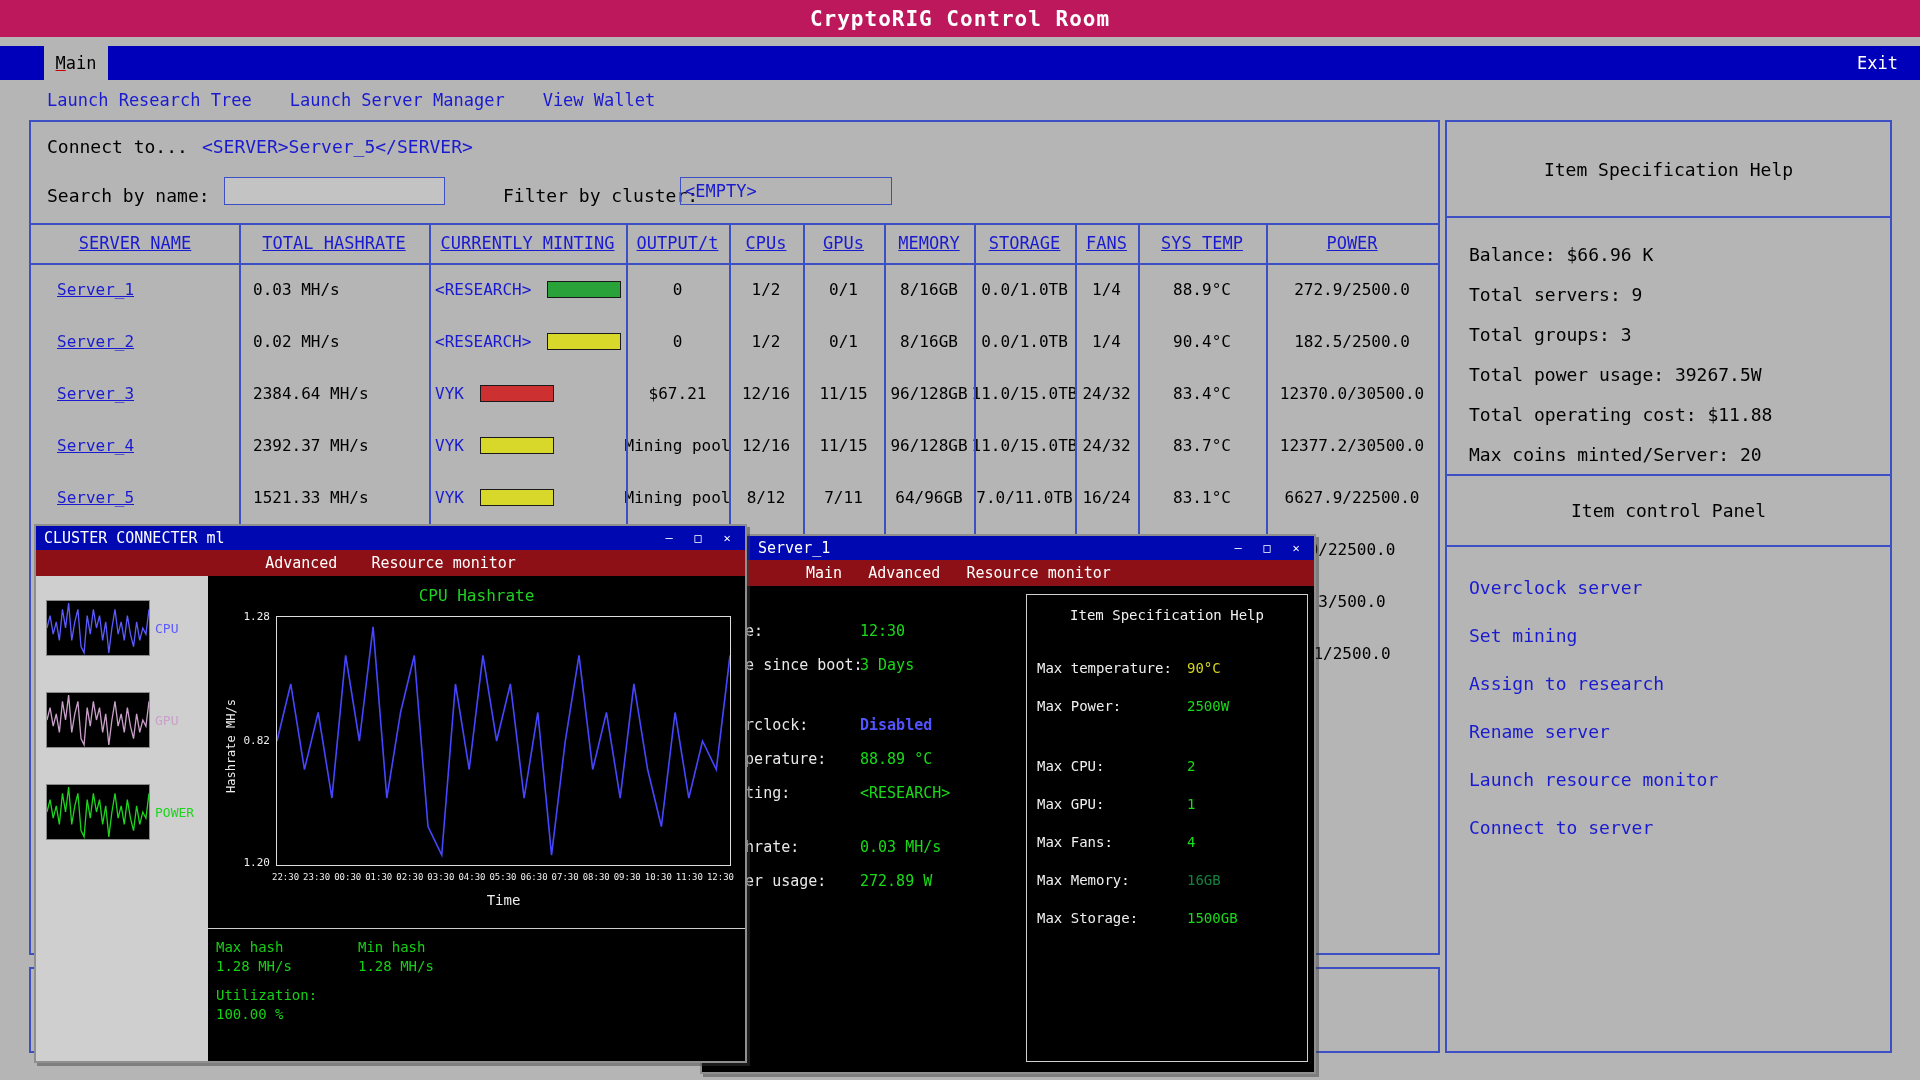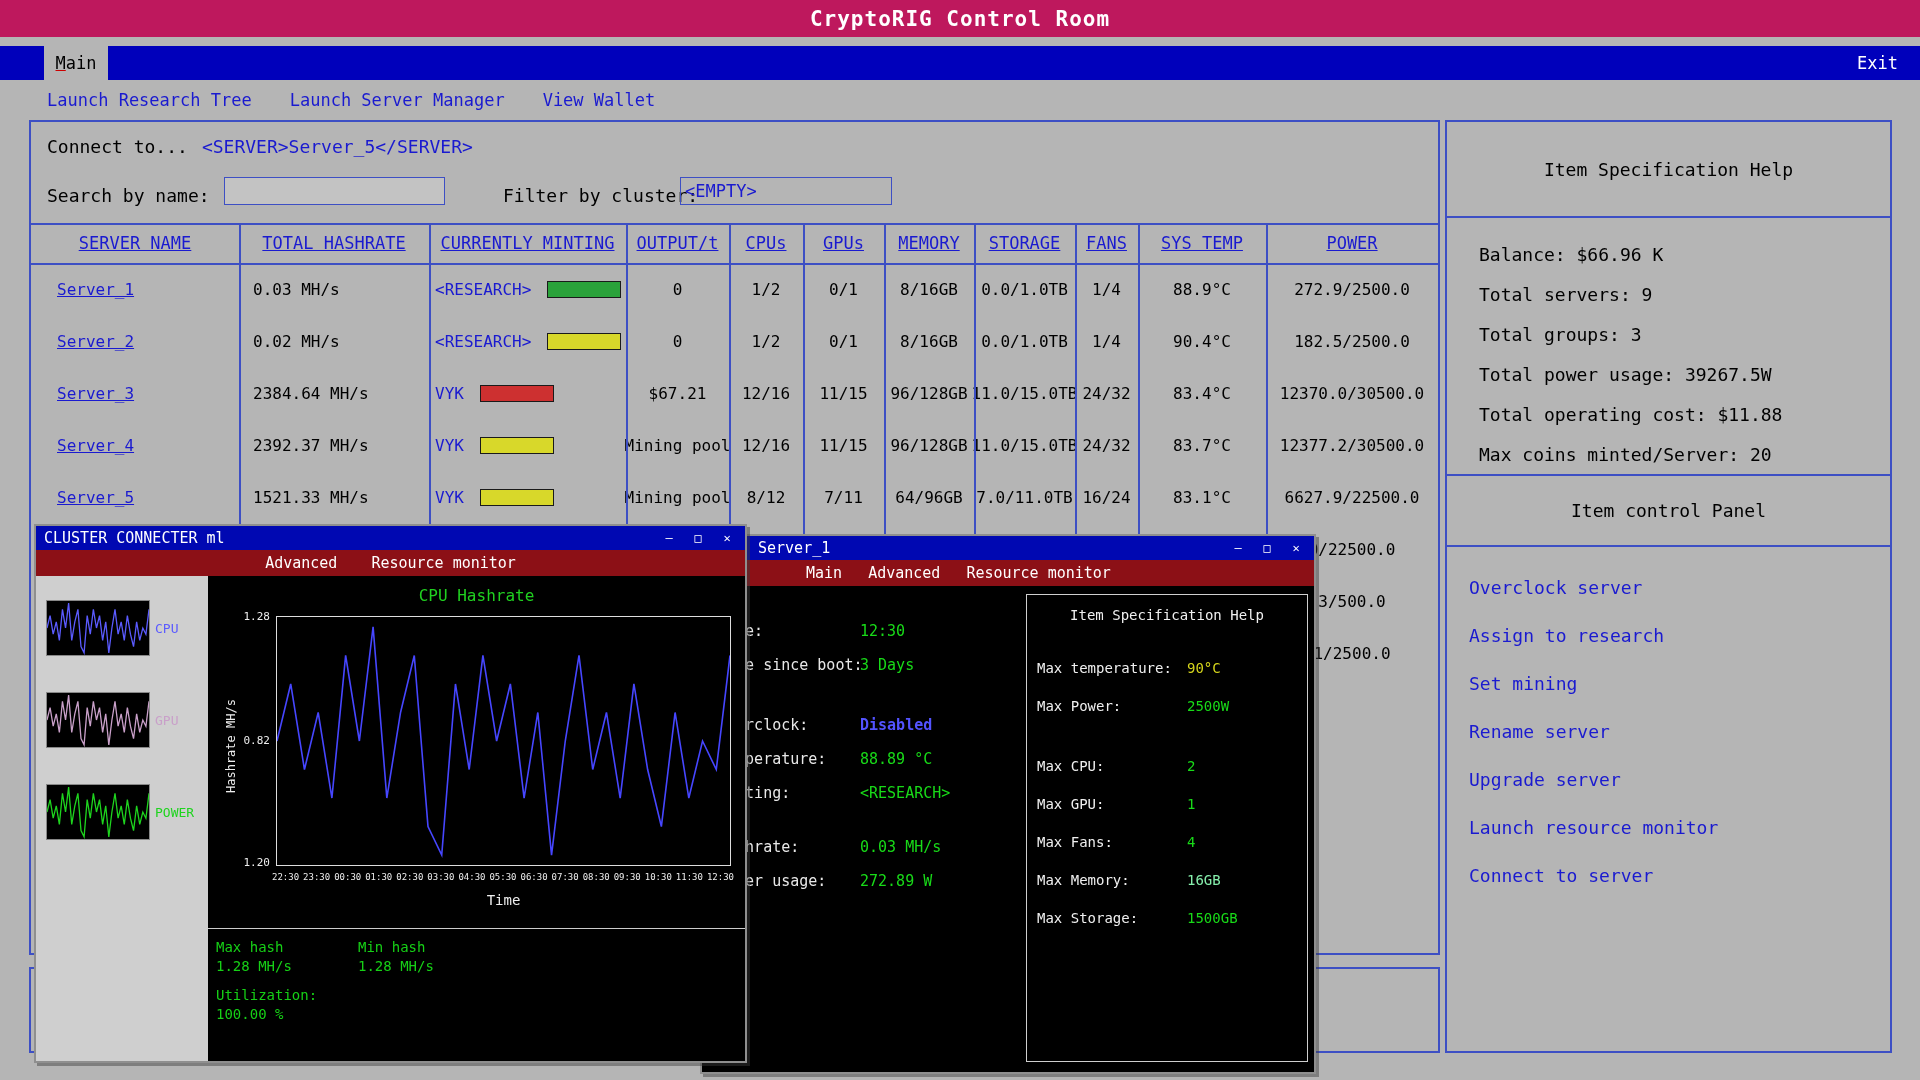--- a/index.html
+++ b/index.html
@@ -47,21 +47,21 @@
   .col-lines div:nth-child(3){left:595px}.col-lines div:nth-child(4){left:698px}
   .col-lines div:nth-child(5){left:772px}.col-lines div:nth-child(6){left:853px}
   .col-lines div:nth-child(7){left:943px}.col-lines div:nth-child(8){left:1044px}
   .col-lines div:nth-child(9){left:1107px}.col-lines div:nth-child(10){left:1235px}
   .partial-col{position:absolute;left:1235px;width:172px;top:300px}
   .partial-col .partial-power{height:52px;display:flex;align-items:center;justify-content:center;font-size:16px;white-space:nowrap}
 
   
   .right-panel{position:absolute;left:1445px;top:120px;width:447px;height:933px;border:2px solid #3d4fc4}
   .rp-title{height:96px;border-bottom:2px solid #3d4fc4;display:flex;align-items:center;justify-content:center;font-size:18px}
-  .rp-stats{padding:16px 0 0 32px}
+  .rp-stats{padding:16px 0 0 22px}
   .rp-stats .stat-line{height:40px;display:flex;align-items:center;font-size:18px;white-space:nowrap}
   .rp-subheader{margin-top:0;height:73px;border-top:2px solid #3d4fc4;border-bottom:2px solid #3d4fc4;
     display:flex;align-items:center;justify-content:center;font-size:18px}
   .rp-actions{padding:16px 0 0 22px}
   .rp-actions .action-item{height:48px;display:flex;align-items:center;font-size:18px;color:#1a1ad0;cursor:pointer;white-space:nowrap}
 
   
   .window{position:absolute;background:#b5b5b5;border:2px solid #8f8f8f;box-shadow:3px 3px 0 rgba(60,60,60,.45)}
   .win-titlebar{height:24px;background:#0008b2;display:flex;align-items:center;color:#fff;font-size:15px;padding:0 8px}
   .win-title{white-space:nowrap}
@@ -316,24 +316,23 @@
     <div class="stat-line">Balance: $66.96 K</div>
       <div class="stat-line">Total servers: 9</div>
       <div class="stat-line">Total groups: 3</div>
       <div class="stat-line">Total power usage: 39267.5W</div>
       <div class="stat-line">Total operating cost: $11.88</div>
       <div class="stat-line">Max coins minted/Server: 20</div>
   </div>
   <div class="rp-subheader">Item control Panel</div>
   <div class="rp-actions">
     <div class="action-item">Overclock server</div>
+      <div class="action-item">Set mining</div>
       <div class="action-item">Assign to research</div>
-      <div class="action-item">Set mining</div>
       <div class="action-item">Rename server</div>
-      <div class="action-item">Upgrade server</div>
       <div class="action-item">Launch resource monitor</div>
       <div class="action-item">Connect to server</div>
   </div>
 </div>
 
 <div class="window" id="cluster-window">
   <div class="win-titlebar">
     <span class="win-title">CLUSTER CONNECTER ml</span>
     <div class="win-controls">
       <div class="win-btn">—</div>
@@ -501,21 +500,21 @@
             <span class="spec-value" style="color: rgb(24, 218, 24);">1</span>
           </div>
 
           <div class="spec-row">
             <span class="spec-label">Max Fans:</span>
             <span class="spec-value" style="color: rgb(24, 218, 24);">4</span>
           </div>
 
           <div class="spec-row">
             <span class="spec-label">Max Memory:</span>
-            <span class="spec-value" style="color: #86efac;">16GB</span>
+            <span class="spec-value" style="color: #15803d;">16GB</span>
           </div>
 
           <div class="spec-row">
             <span class="spec-label">Max Storage:</span>
             <span class="spec-value" style="color: rgb(24, 218, 24);">1500GB</span>
           </div>
 
 
       </div>
     </div>

